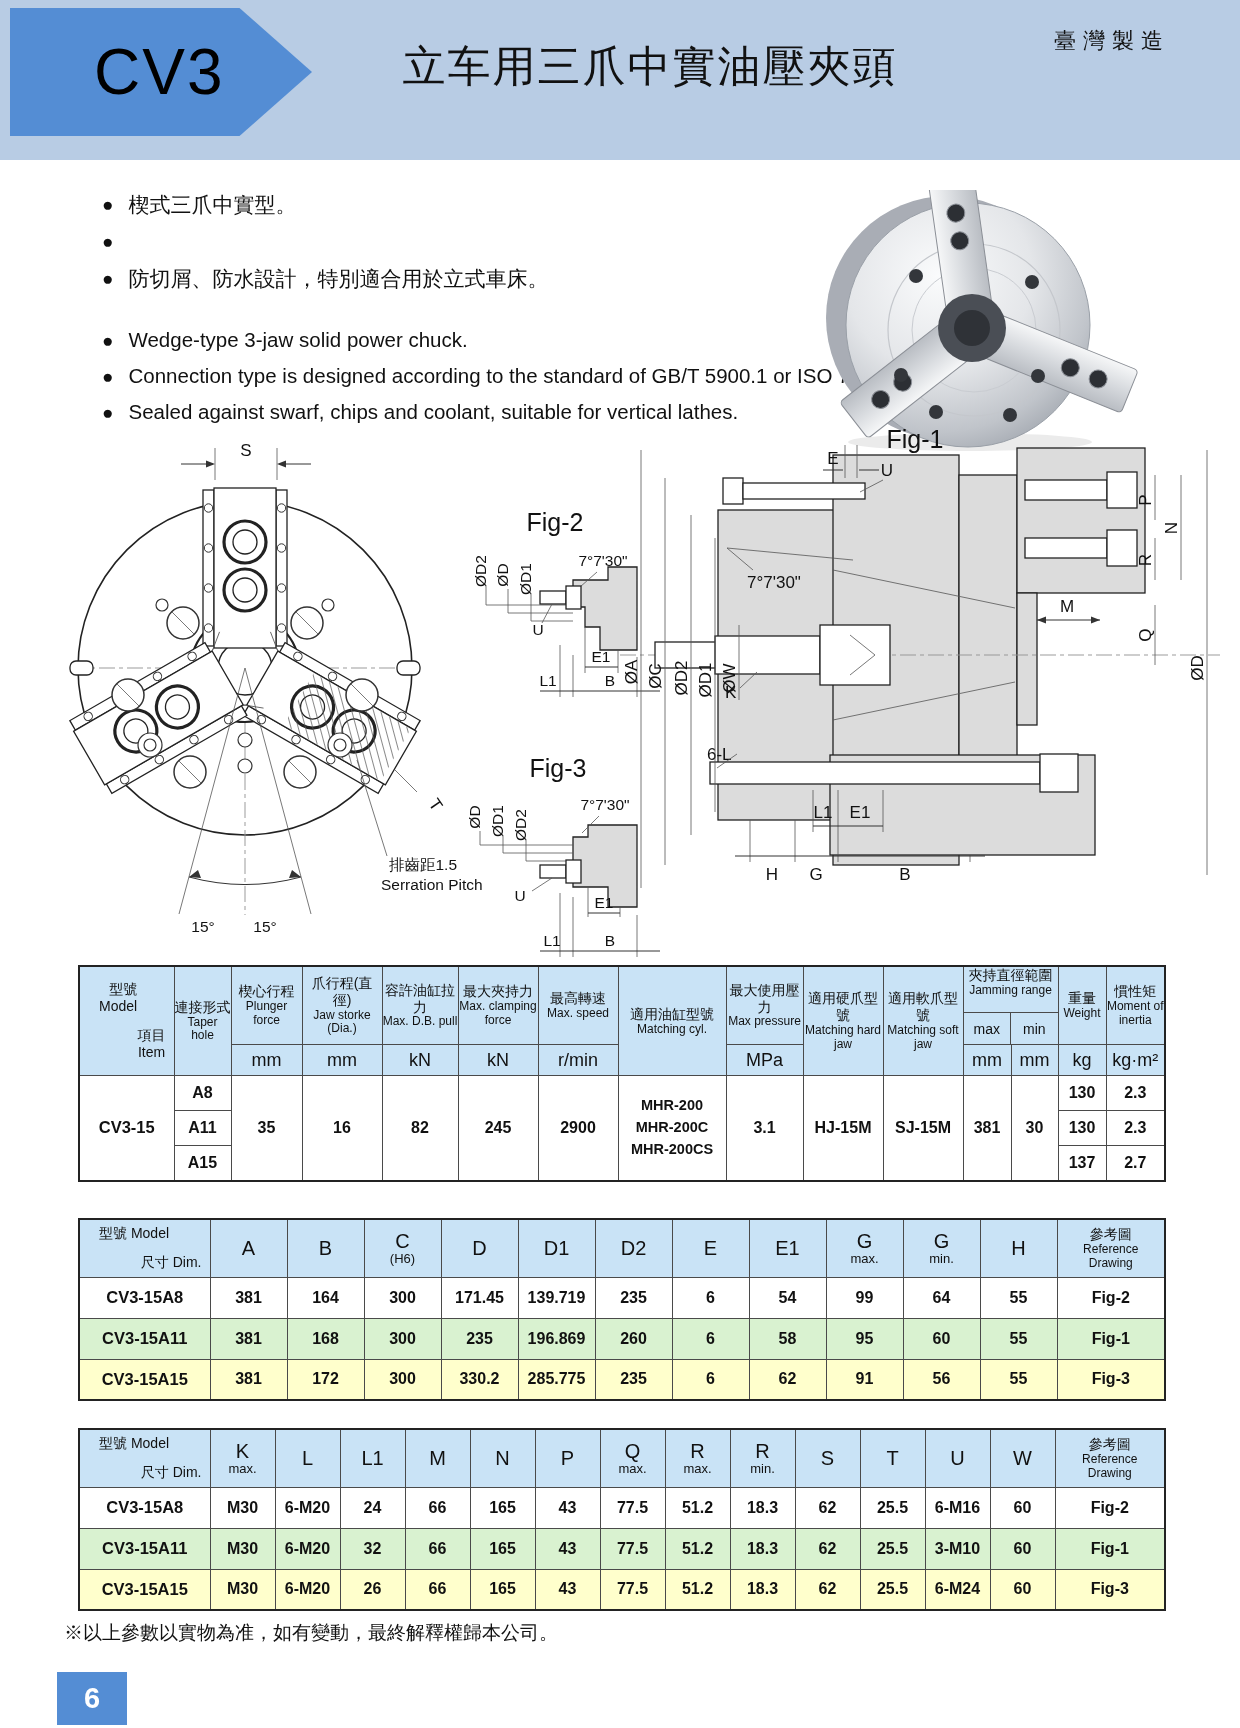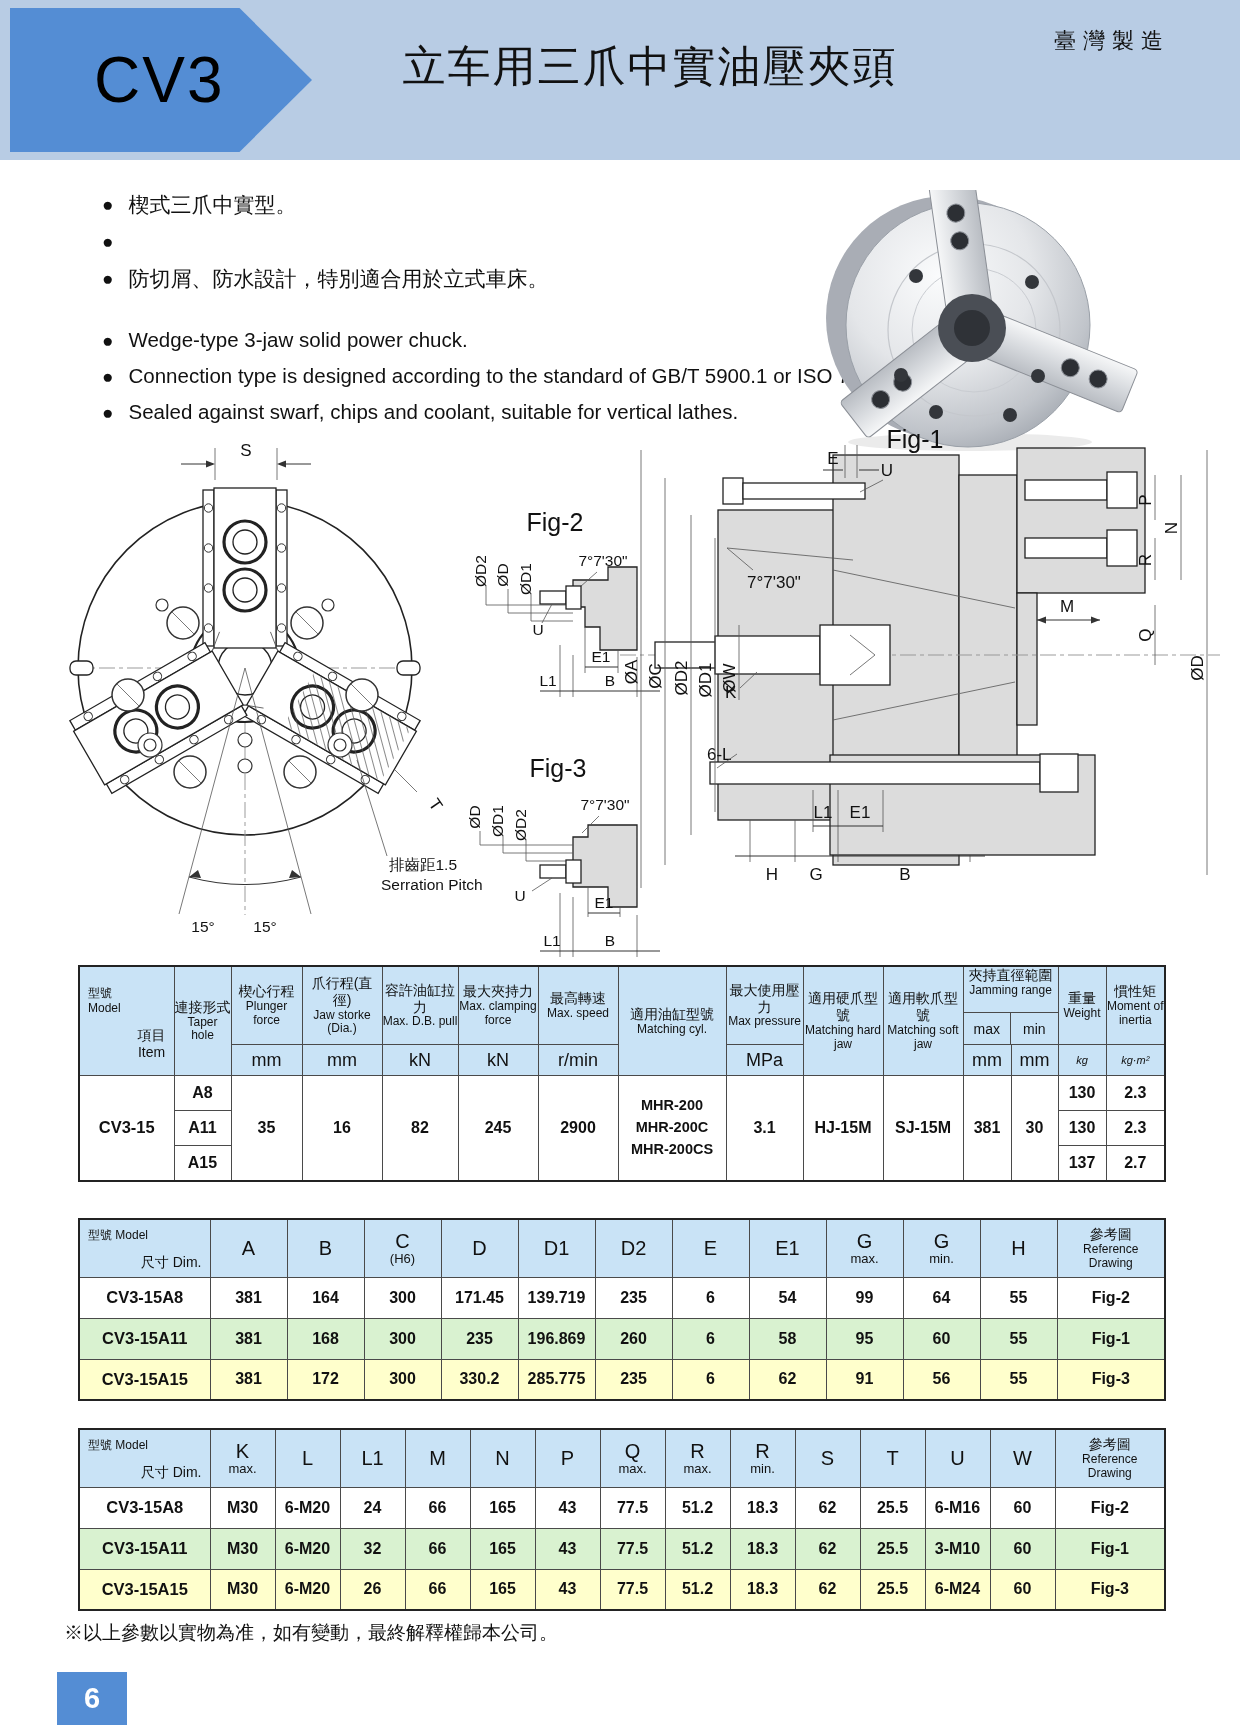--- a/index.html
+++ b/index.html
@@ -1,20 +1,20 @@
 <!DOCTYPE html>
 <html><head>
 <meta charset="utf-8">
 <style>
   html,body{margin:0;padding:0;background:#fff;}
   .page{position:relative;width:1240px;height:1728px;background:#fff;overflow:hidden;
         font-family:"Liberation Sans",sans-serif;color:#111;}
   
   .band{position:absolute;left:0;top:0;width:1240px;height:160px;background:#b8cce4;}
-  .arrow{position:absolute;left:10px;top:8px;width:302px;height:144px;background:#548dd4;
+  .arrow{position:absolute;left:10px;top:8px;width:302px;height:128px;background:#548dd4;
          clip-path:polygon(0 0,76% 0,100% 50%,76% 100%,0 100%);display:flex;align-items:center;}
   .arrow .code{font-size:64px;font-weight:500;color:#000;padding-left:84px;letter-spacing:2px;}
   .title-cn{position:absolute;left:320px;top:38px;width:660px;text-align:center;font-size:43px;font-weight:500;letter-spacing:2px;}
   .title-en{position:absolute;left:320px;top:102px;width:660px;text-align:center;font-size:27px;font-weight:500;}
   .made-in{position:absolute;right:70px;top:26px;font-size:22px;letter-spacing:7px;}
   
   .feats{position:absolute;left:102px;}
   .feats.cn{top:186px;font-size:21px;}
   .feats.en{top:322px;font-size:20.5px;}
   .feat{display:flex;align-items:center;height:37px;}
@@ -33,28 +33,28 @@
   .gy{fill:#dcdcdc;stroke:#222;stroke-width:1.3;}
   .arrp{fill:#333;}
   
   table{border-collapse:collapse;table-layout:fixed;position:absolute;left:78px;width:1086px;background:#fff;}
   td{border:1.5px solid #4a4a4a;text-align:center;vertical-align:middle;padding:0;overflow:hidden;}
   table{border:2.5px solid #232323;}
   .hd{background:#c9e3f6;}
   .hcn{font-size:14px;line-height:1.2;}
   .hen{font-size:12px;line-height:1.15;}
   .unit{font-size:18px;}
-  .unit.sm{font-size:11px;font-style:italic;}
+  .unit.sm{font-size:18px;}
   .val{font-size:16px;font-weight:600;}
   .mdl{font-size:16.5px;font-weight:700;}
   .cyl{font-size:14.5px;font-weight:600;line-height:1.5;}
   .corner{position:relative;width:100%;height:100%;
     background-image:linear-gradient(to bottom right,transparent calc(50% - .8px),#444 calc(50% - .8px),#444 calc(50% + .8px),transparent calc(50% + .8px));}
   .corner .tr{position:absolute;top:6px;right:8px;text-align:center;font-size:14px;line-height:1.2;}
-  .corner .bl{position:absolute;bottom:6px;left:8px;text-align:left;font-size:12px;line-height:1.2;}
+  .corner .bl{position:absolute;bottom:6px;left:19px;text-align:right;font-size:14px;line-height:1.2;}
   .jam-top{height:45px;display:flex;flex-direction:column;justify-content:flex-start;}
   .jam-sub{display:flex;height:31px;border-top:1.5px solid #4a4a4a;font-size:14px;}
   .jam-sub span{flex:1;display:flex;align-items:center;justify-content:center;}
   .jam-sub span:first-child{border-right:1.5px solid #4a4a4a;}
   .bl2{font-size:20px;line-height:1.1;}
   .bl2s{font-size:13px;line-height:1.1;}
   .rg td{background:#d9f2d0;}
   .ry td{background:#ffffcc;}
   .t1{top:965px;}
   .t2{top:1218px;}

